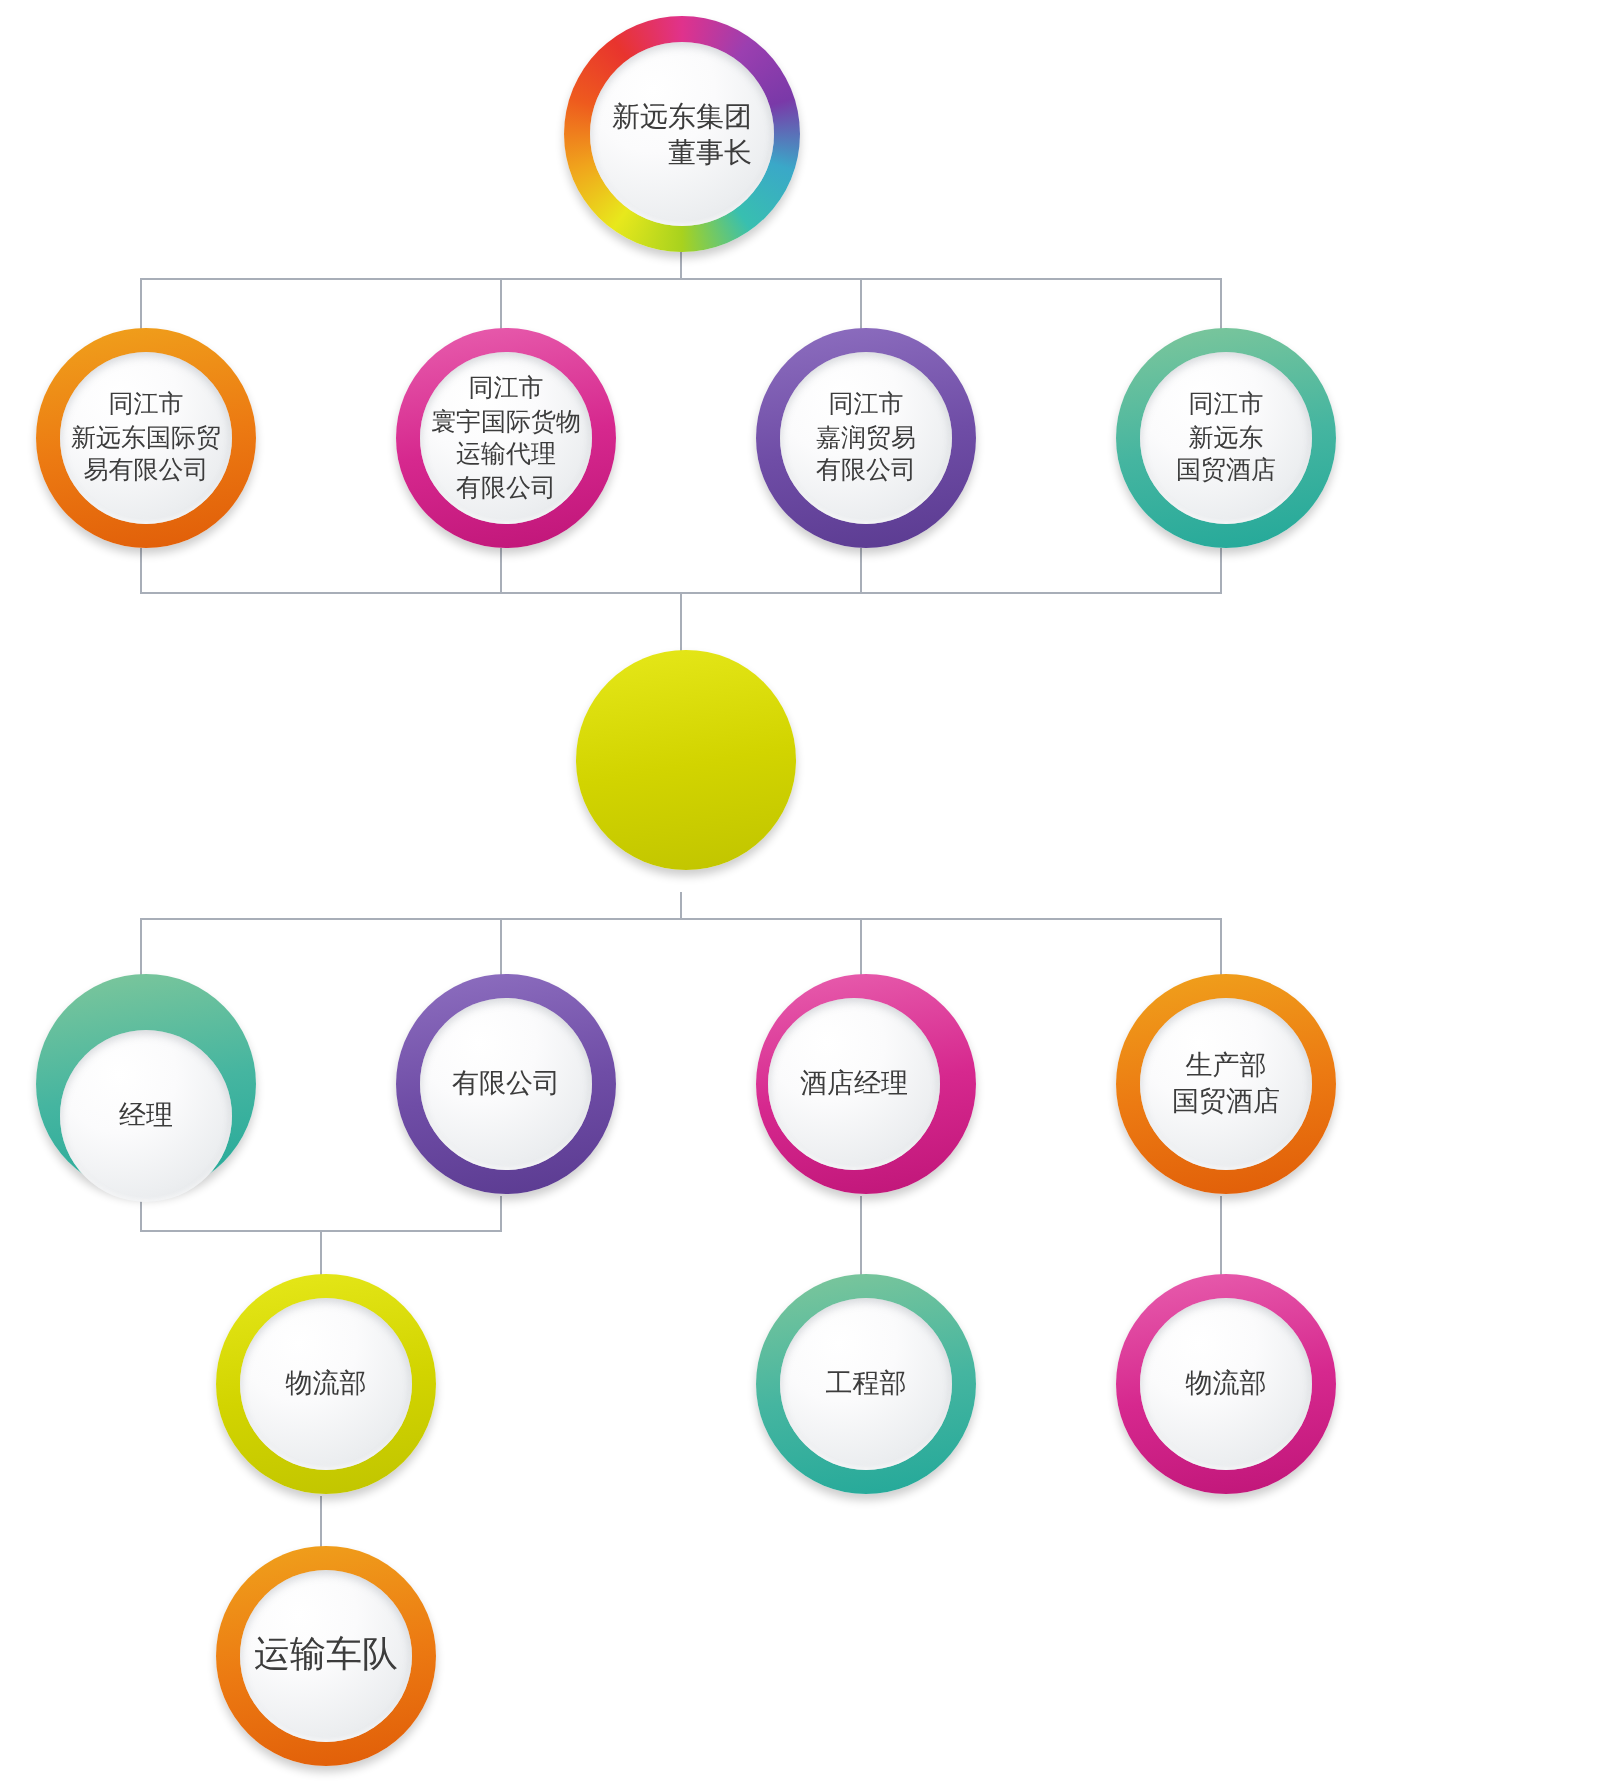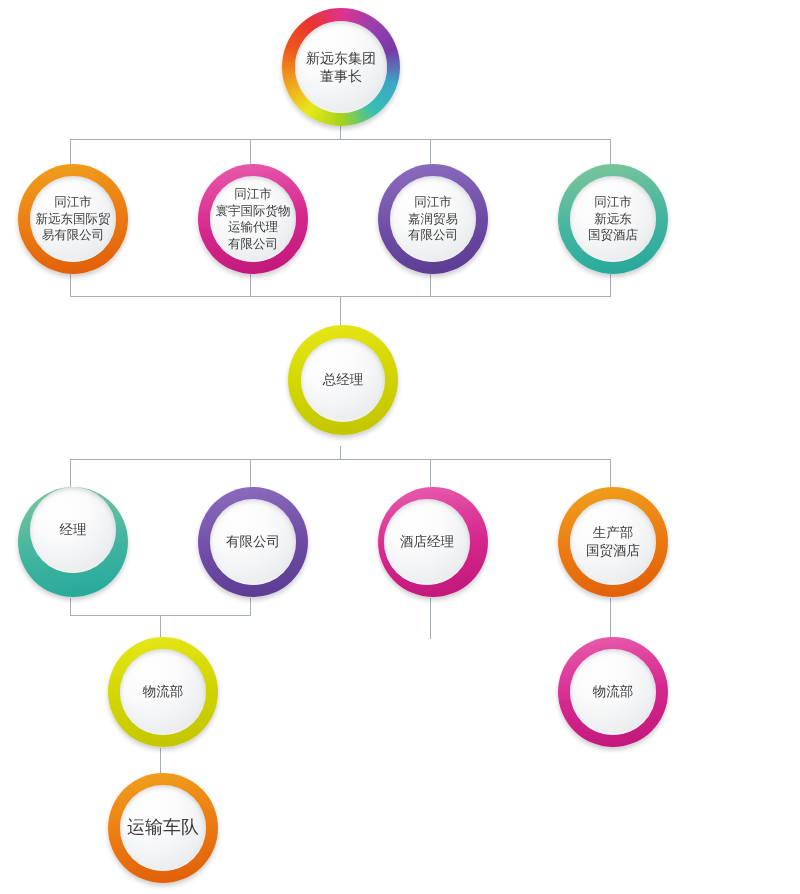--- a/index.html
+++ b/index.html
@@ -69,21 +69,21 @@
     <div class="line v" style="left: 610px; top: 459px; height: 29px;"></div>
     <div class="line v" style="left: 70px; top: 598px; height: 17px;"></div>
     <div class="line v" style="left: 250px; top: 598px; height: 17px;"></div>
     <div class="line h" style="left: 70px; top: 615px; width: 181px;"></div>
     <div class="line v" style="left: 160px; top: 615px; height: 24px;"></div>
     <div class="line v" style="left: 430px; top: 598px; height: 41px;"></div>
     <div class="line v" style="left: 610px; top: 598px; height: 41px;"></div>
     <div class="line v" style="left: 160px; top: 748px; height: 27px;"></div>
     <div class="node" style="left: 282px; top: 8px; width: 118px; height: 118px;">
       <div class="ring" style="background: conic-gradient(rgb(224, 50, 140) 0deg, rgb(155, 63, 176) 36deg, rgb(122, 57, 168) 72deg, rgb(58, 168, 200) 108deg, rgb(56, 191, 176) 144deg, rgb(168, 210, 30) 180deg, rgb(232, 232, 28) 216deg, rgb(240, 164, 28) 252deg, rgb(238, 90, 30) 288deg, rgb(232, 52, 46) 324deg, rgb(224, 50, 140) 360deg);"></div>
-      <div class="inner" style="left: 13px; top: 13px; width: 92px; height: 92px; font-size: 14px;">
+      <div class="inner" style="left: 13px; top: 13px; width: 92px; height: 92px; font-size: 14px; text-align: right;">
         <span class="label">新远东集团
 董事长</span>
       </div>
     </div>
     <div class="node" style="left: 18px; top: 164px; width: 110px; height: 110px;">
       <div class="ring" style="background: linear-gradient(170deg, rgb(240, 162, 28) 0%, rgb(236, 122, 18) 52%, rgb(224, 92, 8) 100%);"></div>
       <div class="inner" style="left: 12px; top: 12px; width: 86px; height: 86px; font-size: 12.5px;">
         <span class="label">同江市
 新远东国际贸
 易有限公司</span>
@@ -109,27 +109,24 @@
     <div class="node" style="left: 558px; top: 164px; width: 110px; height: 110px;">
       <div class="ring" style="background: linear-gradient(170deg, rgb(127, 199, 155) 0%, rgb(69, 181, 160) 52%, rgb(34, 168, 153) 100%);"></div>
       <div class="inner" style="left: 12px; top: 12px; width: 86px; height: 86px; font-size: 12.5px;">
         <span class="label">同江市
 新远东
 国贸酒店</span>
       </div>
     </div>
     <div class="node" style="left: 288px; top: 325px; width: 110px; height: 110px;">
       <div class="ring" style="background: linear-gradient(170deg, rgb(230, 232, 26) 0%, rgb(210, 212, 0) 52%, rgb(192, 196, 0) 100%);"></div>
-      <div class="inner" style="left: 13px; top: 13px; width: 84px; height: 84px; font-size: 13.5px;">
-        <span class="label">总经理</span>
-      </div>
     </div>
     <div class="node" style="left: 18px; top: 487px; width: 110px; height: 110px;">
       <div class="ring" style="background: linear-gradient(170deg, rgb(127, 199, 155) 0%, rgb(69, 181, 160) 52%, rgb(34, 168, 153) 100%);"></div>
-      <div class="inner" style="left: 12px; top: 0; width: 86px; height: 86px; font-size: 13.5px;">
+      <div class="inner" style="left: 12px; top: 28px; width: 86px; height: 86px; font-size: 13.5px;">
         <span class="label">经理</span>
       </div>
     </div>
     <div class="node" style="left: 198px; top: 487px; width: 110px; height: 110px;">
       <div class="ring" style="background: linear-gradient(170deg, rgb(142, 111, 192) 0%, rgb(111, 77, 166) 52%, rgb(90, 58, 144) 100%);"></div>
       <div class="inner" style="left: 12px; top: 12px; width: 86px; height: 86px; font-size: 13.5px;">
         <span class="label">有限公司</span>
       </div>
     </div>
     <div class="node" style="left: 378px; top: 487px; width: 110px; height: 110px;">
@@ -144,20 +141,26 @@
         <span class="label">生产部
 国贸酒店</span>
       </div>
     </div>
     <div class="node" style="left: 108px; top: 637px; width: 110px; height: 110px;">
       <div class="ring" style="background: linear-gradient(170deg, rgb(230, 232, 26) 0%, rgb(210, 212, 0) 52%, rgb(192, 196, 0) 100%);"></div>
       <div class="inner" style="left: 12px; top: 12px; width: 86px; height: 86px; font-size: 13.5px;">
         <span class="label">物流部</span>
       </div>
     </div>
+    <div class="node" style="left: 378px; top: 637px; width: 110px; height: 110px;">
+      <div class="ring" style="background: linear-gradient(170deg, rgb(127, 199, 155) 0%, rgb(69, 181, 160) 52%, rgb(34, 168, 153) 100%);"></div>
+      <div class="inner" style="left: 12px; top: 12px; width: 86px; height: 86px; font-size: 13.5px;">
+        <span class="label">工程部</span>
+      </div>
+    </div>
     <div class="node" style="left: 558px; top: 637px; width: 110px; height: 110px;">
       <div class="ring" style="background: linear-gradient(170deg, rgb(232, 95, 174) 0%, rgb(214, 40, 142) 52%, rgb(191, 21, 120) 100%);"></div>
       <div class="inner" style="left: 12px; top: 12px; width: 86px; height: 86px; font-size: 13.5px;">
         <span class="label">物流部</span>
       </div>
     </div>
     <div class="node" style="left: 108px; top: 773px; width: 110px; height: 110px;">
       <div class="ring" style="background: linear-gradient(170deg, rgb(240, 162, 28) 0%, rgb(236, 122, 18) 52%, rgb(224, 92, 8) 100%);"></div>
       <div class="inner" style="left: 12px; top: 12px; width: 86px; height: 86px; font-size: 18px;">
         <span class="label">运输车队</span>

